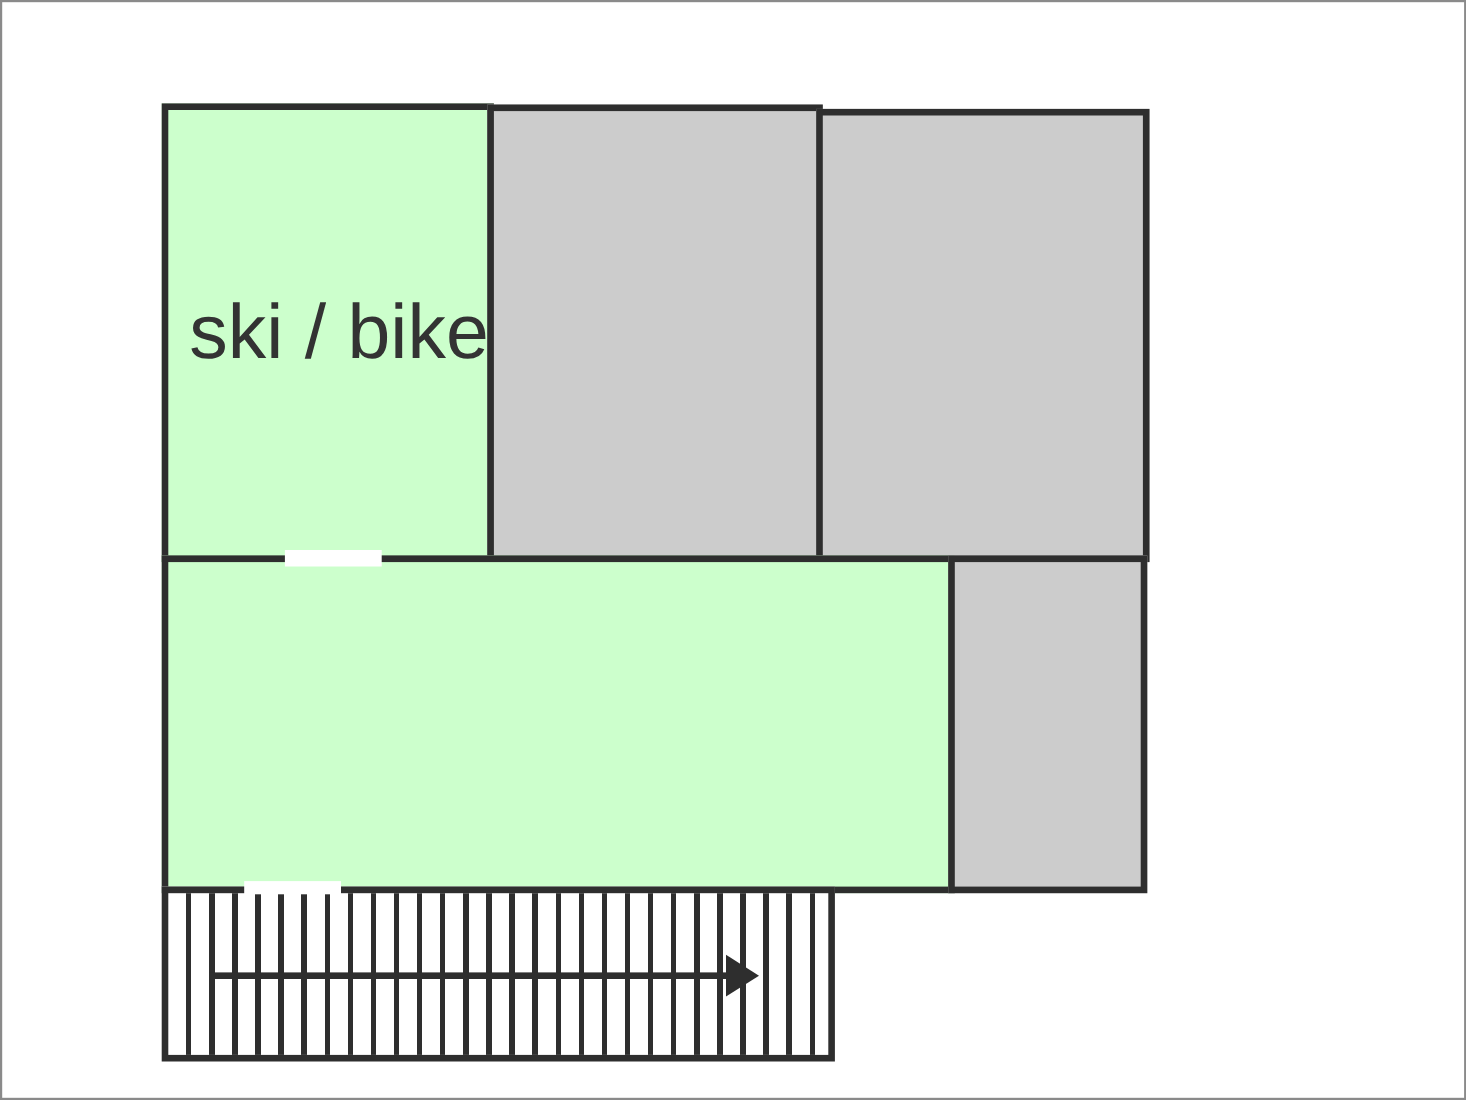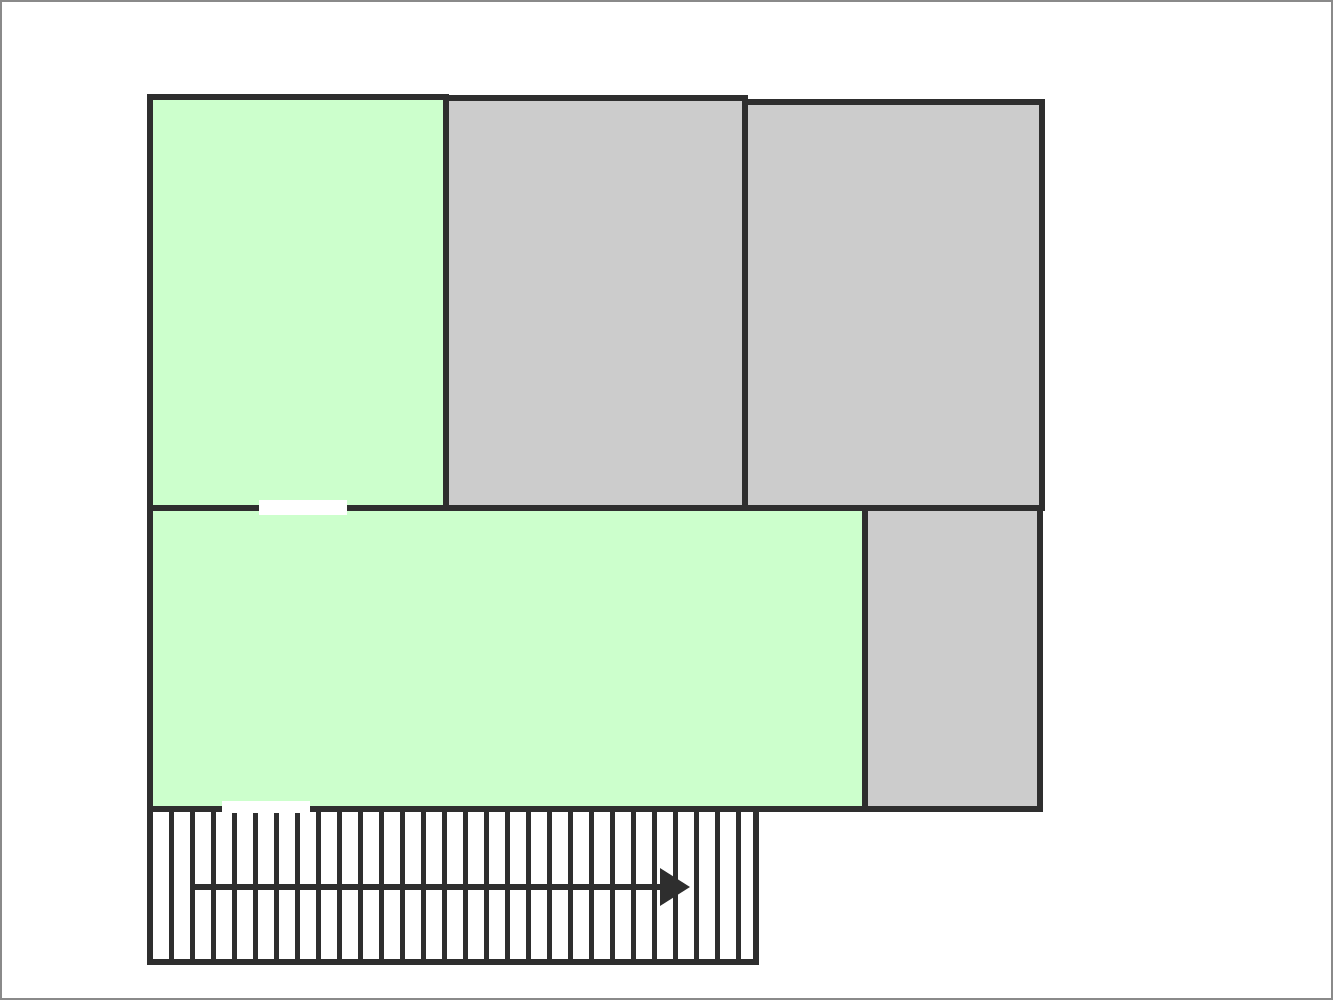--- a/index.html
+++ b/index.html
@@ -91,20 +91,21 @@
   <div class="room" id="room-ski-bike" style="background-color: rgb(204, 255, 204);"></div>
 
   <div class="room" id="room-top-middle" style="background-color: rgb(204, 204, 204);"></div>
 
   <div class="room" id="room-top-right" style="background-color: rgb(204, 204, 204);"></div>
 
   <div class="room" id="room-main" style="background-color: rgb(204, 255, 204);"></div>
 
   <div class="room" id="room-side" style="background-color: rgb(204, 204, 204);"></div>
 
+  <div class="room-label">ski / bike</div>
 
   <div id="stairs">
     <div id="stair-treads"></div>
   </div>
 
   <div class="door-gap" id="door-gap-upper"></div>
 
   <div class="door-gap" id="door-gap-lower"></div>
 
   <div id="stairs-arrow-line"></div>

